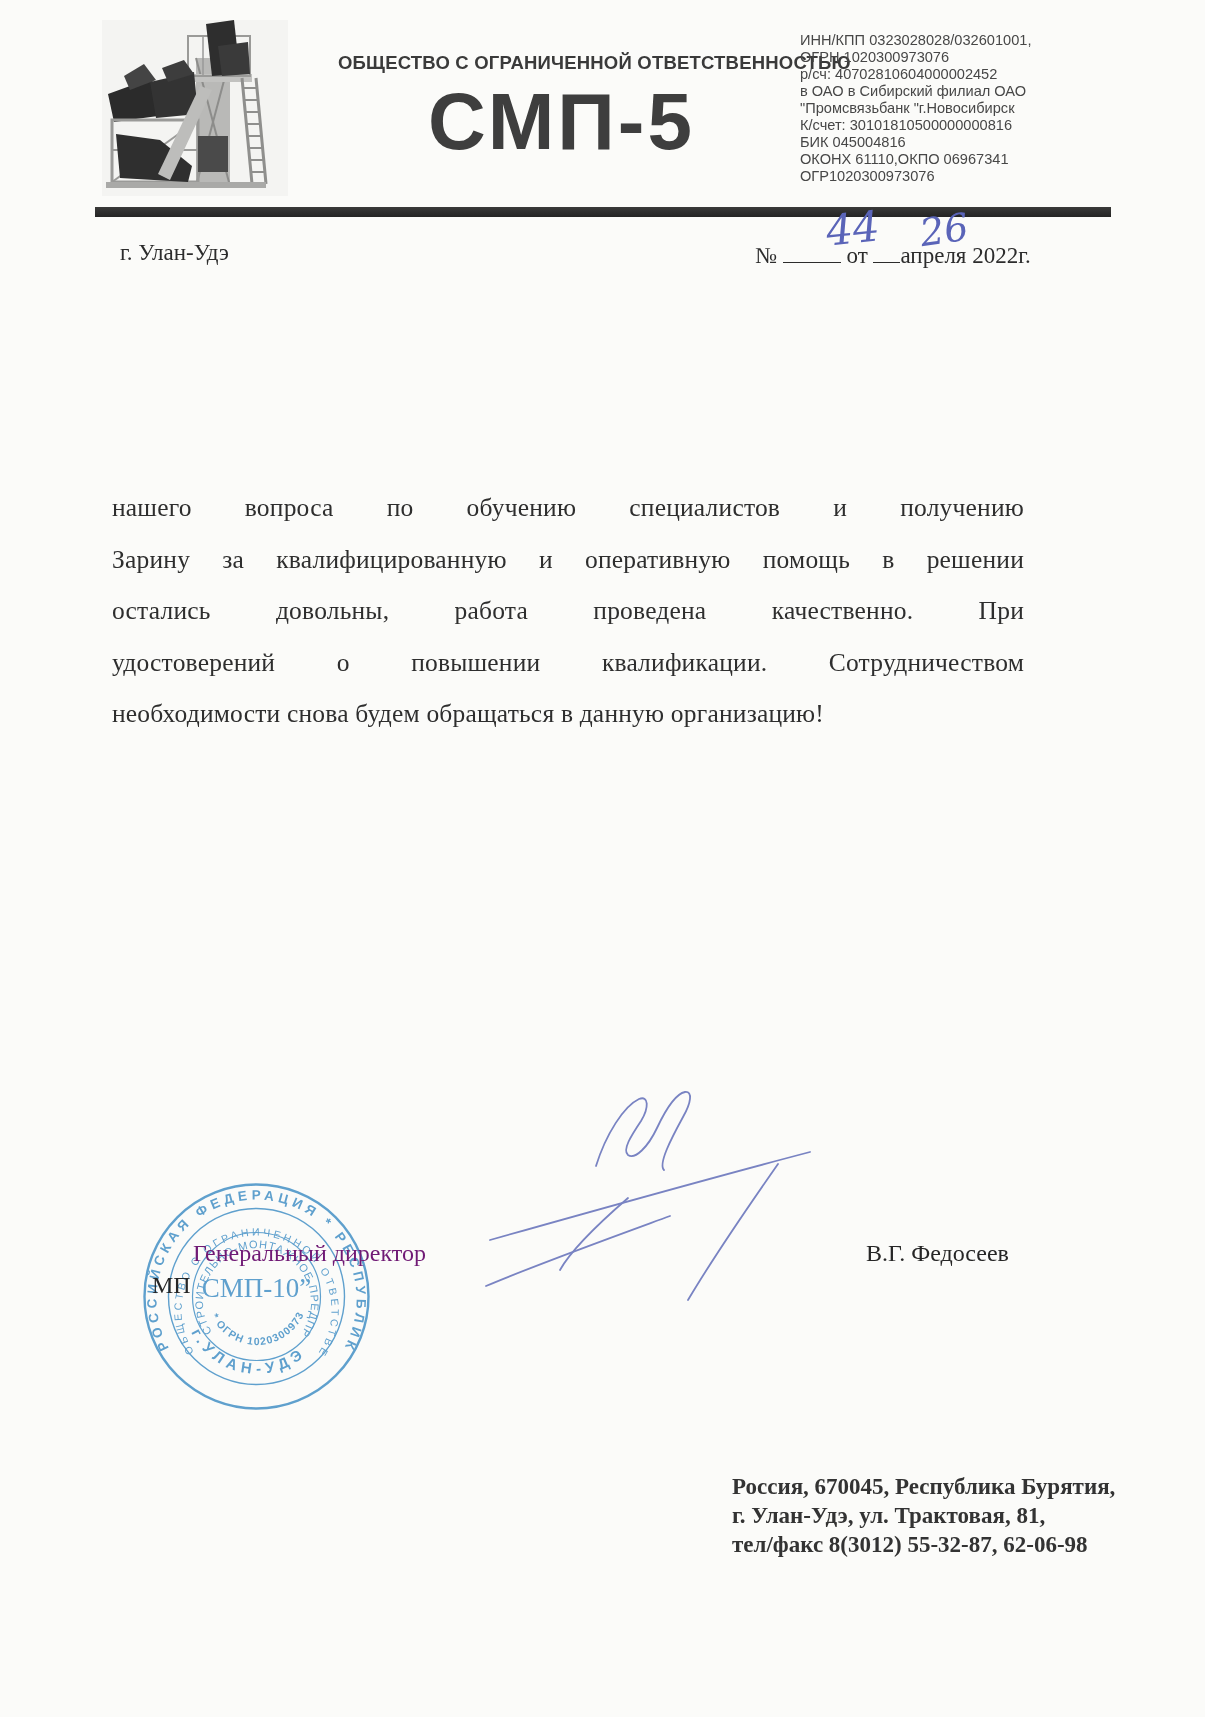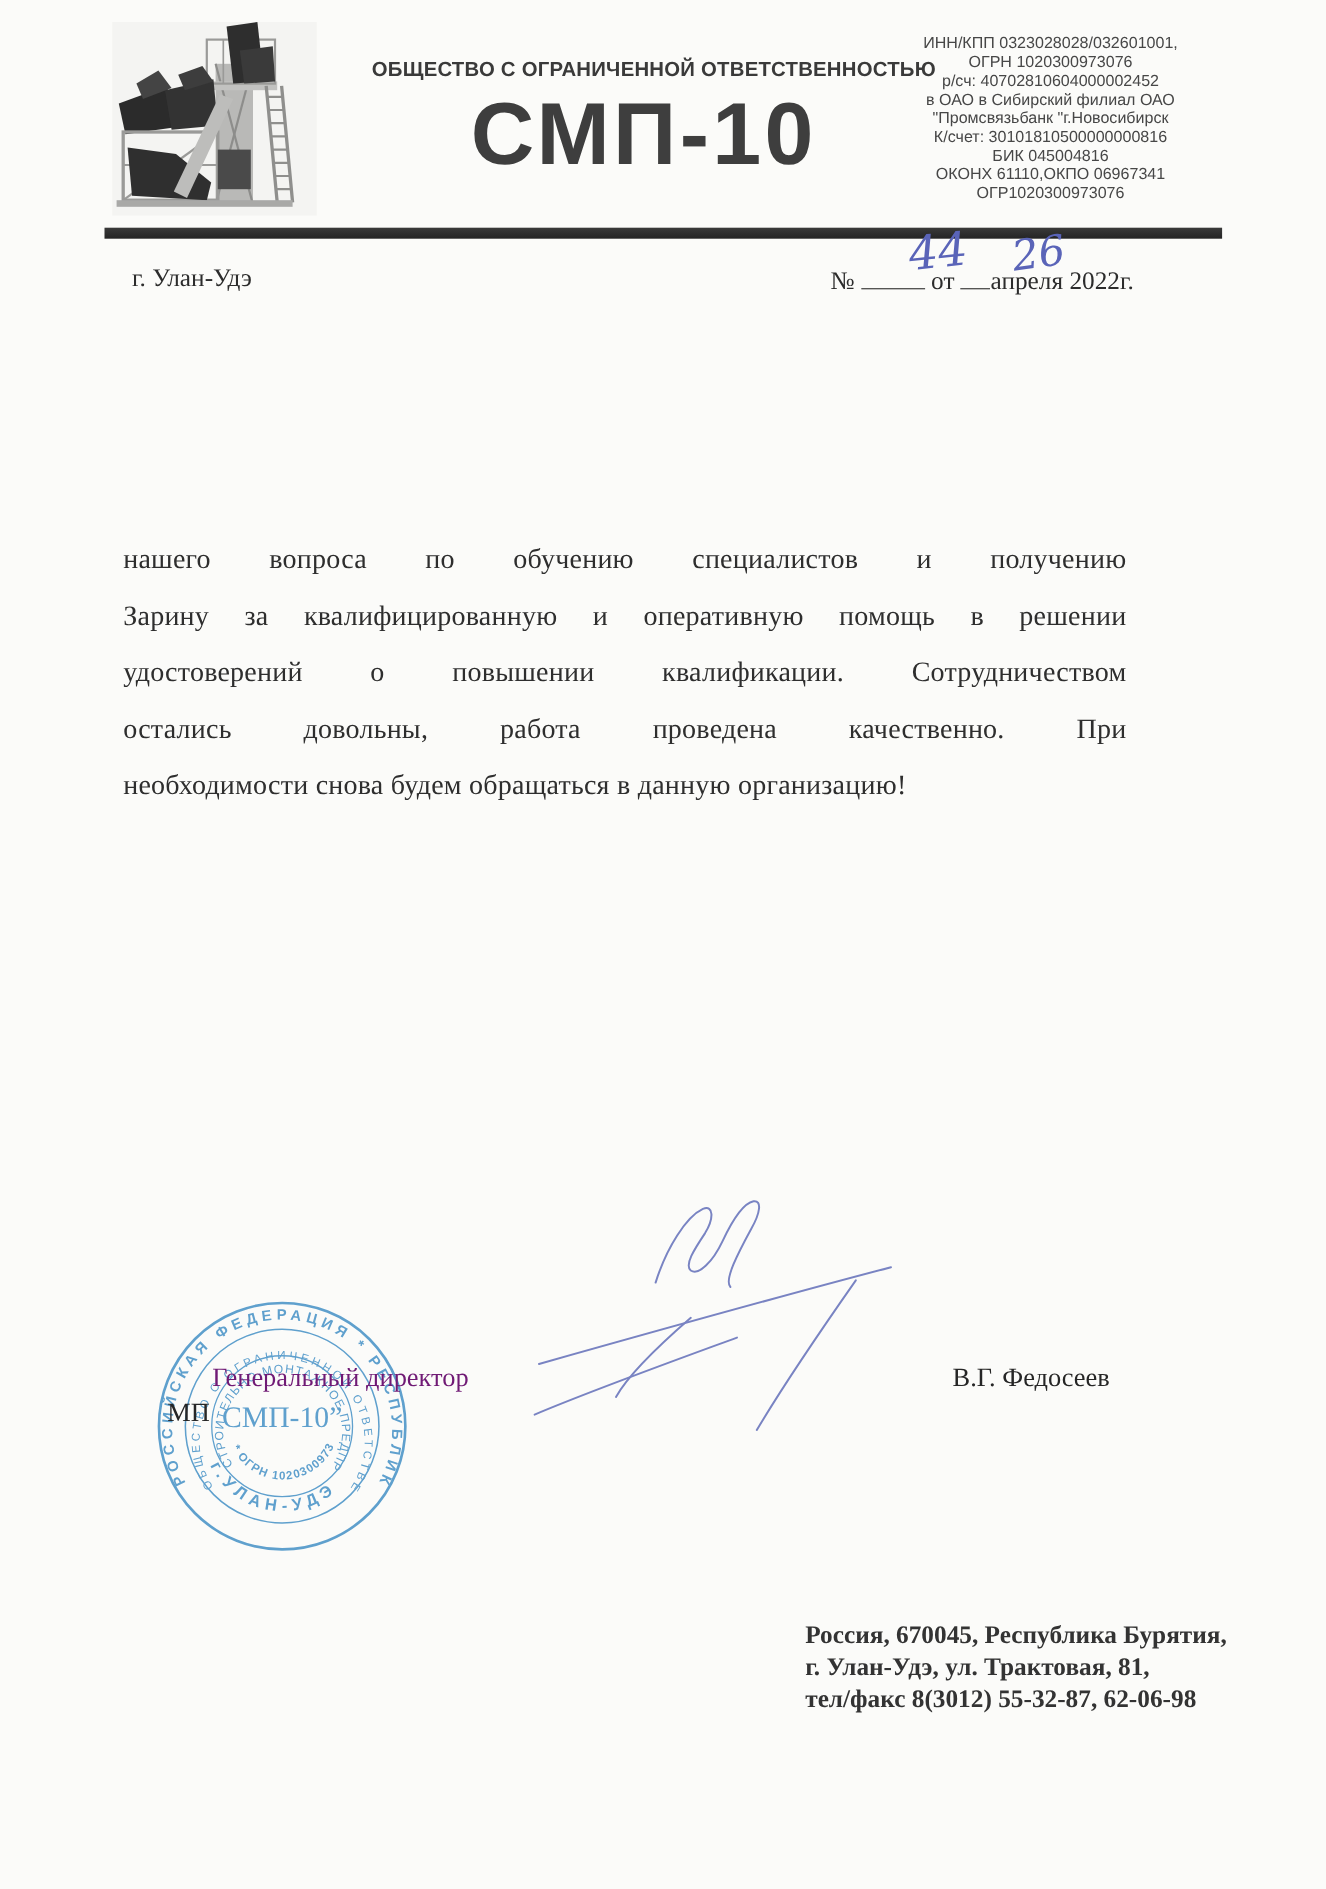--- a/index.html
+++ b/index.html
@@ -23,21 +23,21 @@
     left:428px;top:76px;
     font-family:"Liberation Sans",sans-serif;
     font-weight:bold;font-size:80px;letter-spacing:3px;color:#3e3e3e;
     white-space:nowrap;
   }
   .requisites{
     left:800px;top:32px;width:310px;
     font-family:"Liberation Sans",sans-serif;
     font-size:14.6px;line-height:17px;color:#474747;
   }
-  .requisites div{white-space:nowrap;text-align:center;}
+  .requisites div{white-space:nowrap;}
   .head-rule{
     left:95px;top:207px;width:1016px;height:10px;
     background:linear-gradient(#3a3a3a,#242424);
   }
 
   
   .city-line{left:120px;top:240px;font-size:23px;color:#2c2c2c;}
   .num-line{left:755px;top:240px;font-size:23px;color:#2c2c2c;white-space:nowrap;}
   .blank1{display:inline-block;width:58px;border-bottom:1.6px solid #2c2c2c;height:22px;}
   .blank2{display:inline-block;width:27px;border-bottom:1.6px solid #2c2c2c;height:22px;}
@@ -117,21 +117,21 @@
 
     <polygon points="16,118 60,124 92,150 88,166 20,162" fill="#2f2f2f"></polygon>
     <rect x="98" y="120" width="30" height="36" fill="#4a4a4a"></rect>
 
     <polygon points="58,158 100,70 112,74 70,164" fill="#bdbdbb"></polygon>
     <rect x="6" y="166" width="160" height="6" fill="#a9a9a7"></rect>
   </svg>
 </div>
 
 <div class="abs org-type">ОБЩЕСТВО С ОГРАНИЧЕННОЙ ОТВЕТСТВЕННОСТЬЮ</div>
-<div class="abs company-name">СМП-10</div>
+<div class="abs company-name">СМП-5</div>
 
 <div class="abs requisites">
   <div>ИНН/КПП 0323028028/032601001,</div>
   <div>ОГРН 1020300973076</div>
   <div>р/сч: 40702810604000002452</div>
   <div>в ОАО в Сибирский филиал ОАО</div>
   <div>"Промсвязьбанк "г.Новосибирск</div>
   <div>К/счет: 30101810500000000816</div>
   <div>БИК 045004816</div>
   <div>ОКОНХ 61110,ОКПО 06967341</div>
@@ -148,22 +148,22 @@
   <span>от</span>
   <span class="blank2"></span><span>апреля 2022г.</span>
 </div>
 
 <div class="abs hw hw-num">44</div>
 <div class="abs hw hw-day">26</div>
 
 <div class="abs body-text">
   <div class="bline">нашего вопроса по обучению специалистов и получению</div>
   <div class="bline">Зарину за квалифицированную и оперативную помощь в решении</div>
+  <div class="bline">остались довольны, работа проведена качественно. При</div>
   <div class="bline">удостоверений о повышении квалификации. Сотрудничеством</div>
-  <div class="bline">остались довольны, работа проведена качественно. При</div>
   <div class="bline last">необходимости снова будем обращаться в данную организацию!</div>
 </div>
 
 <div class="abs stamp-wrap">
   <svg width="237" height="237" viewBox="0 0 237 237" style="opacity:.88;">
     <defs>
       <path id="arcOuter" d="M 31,170 A 100 100 0 1 1 206,170" fill="none"></path>
       <path id="arcRing2" d="M 56,174 A 75 75 0 1 1 181,174" fill="none"></path>
       <path id="arcRing3" d="M 74,154 A 54 54 0 1 1 164,154" fill="none"></path>
       <path id="arcOgrn" d="M 73,138 A 51 51 0 0 0 165,138" fill="none"></path>

